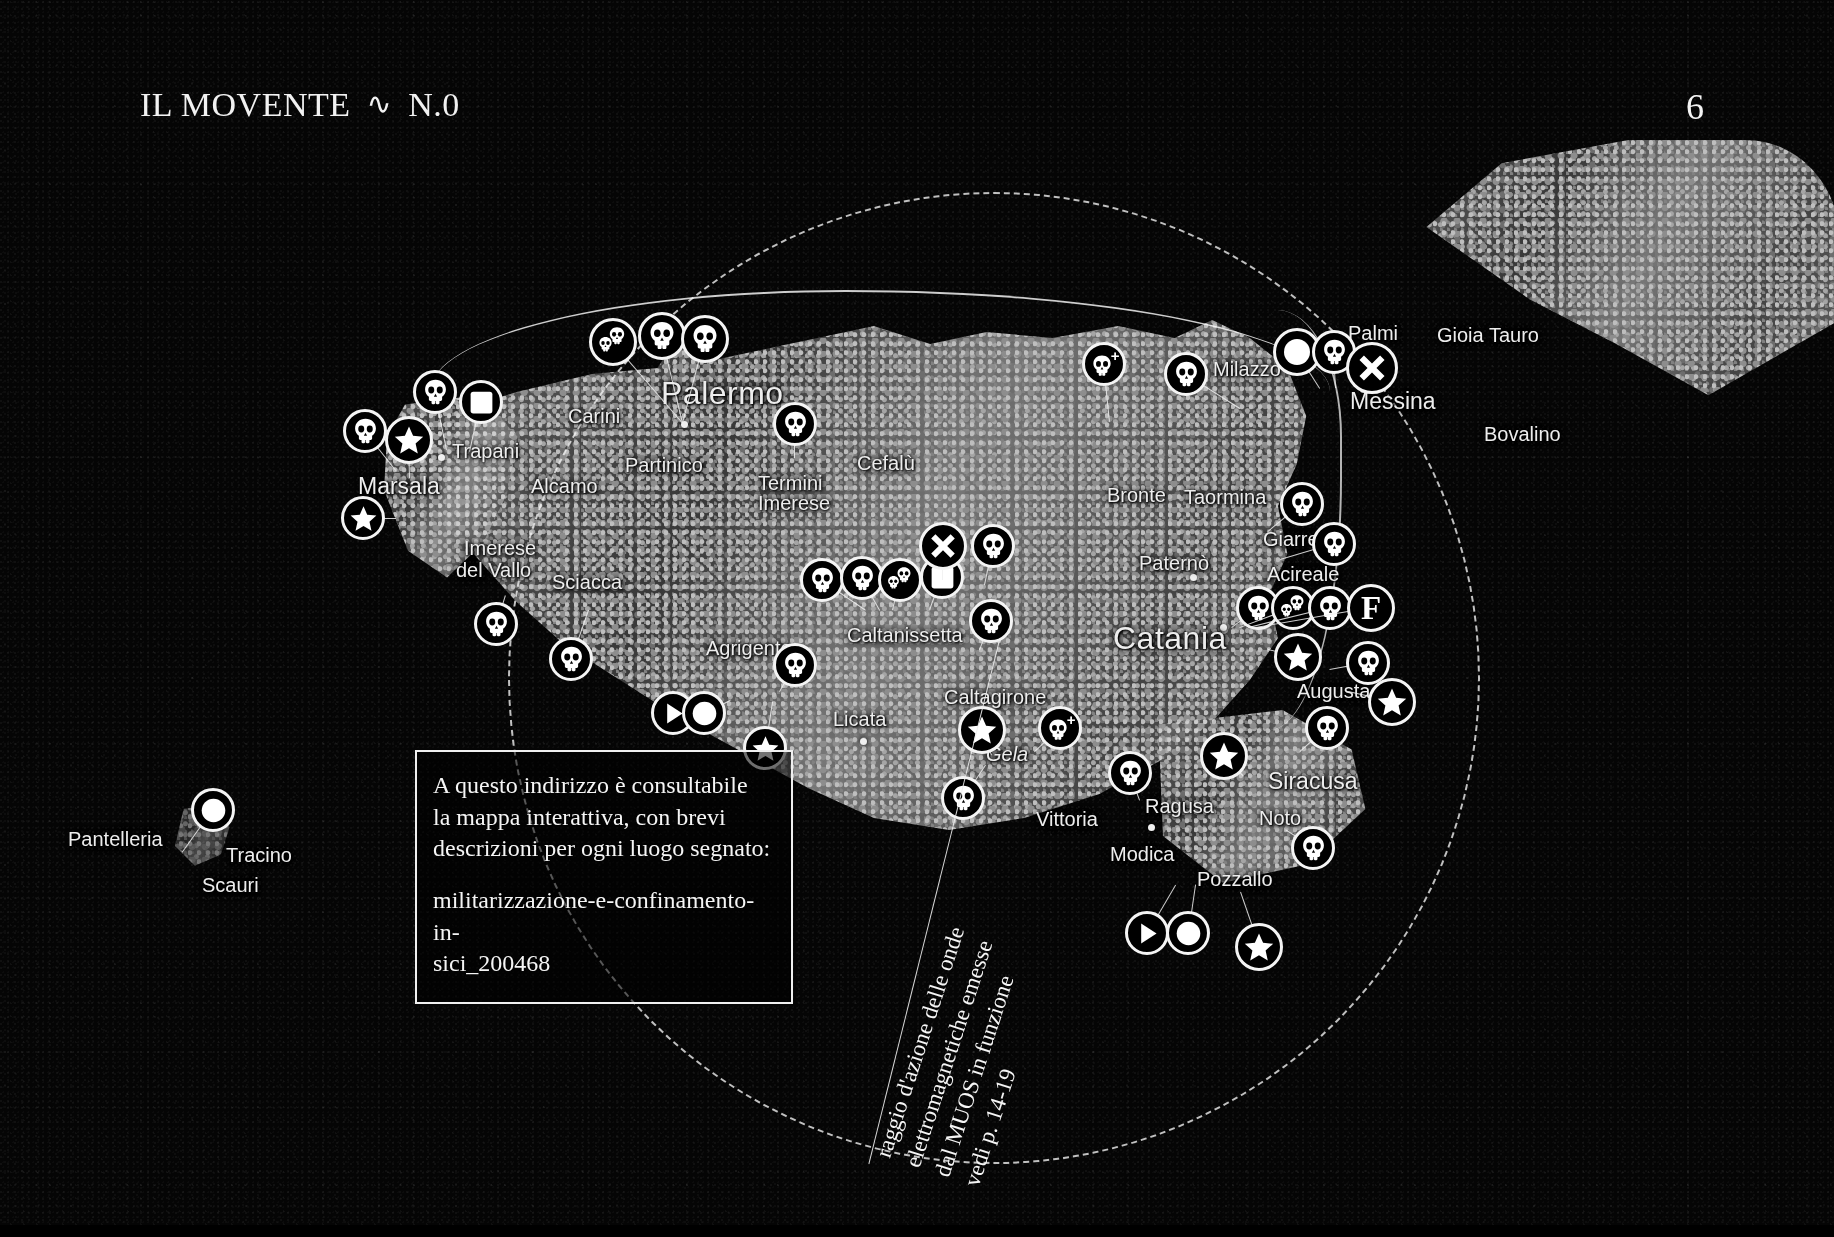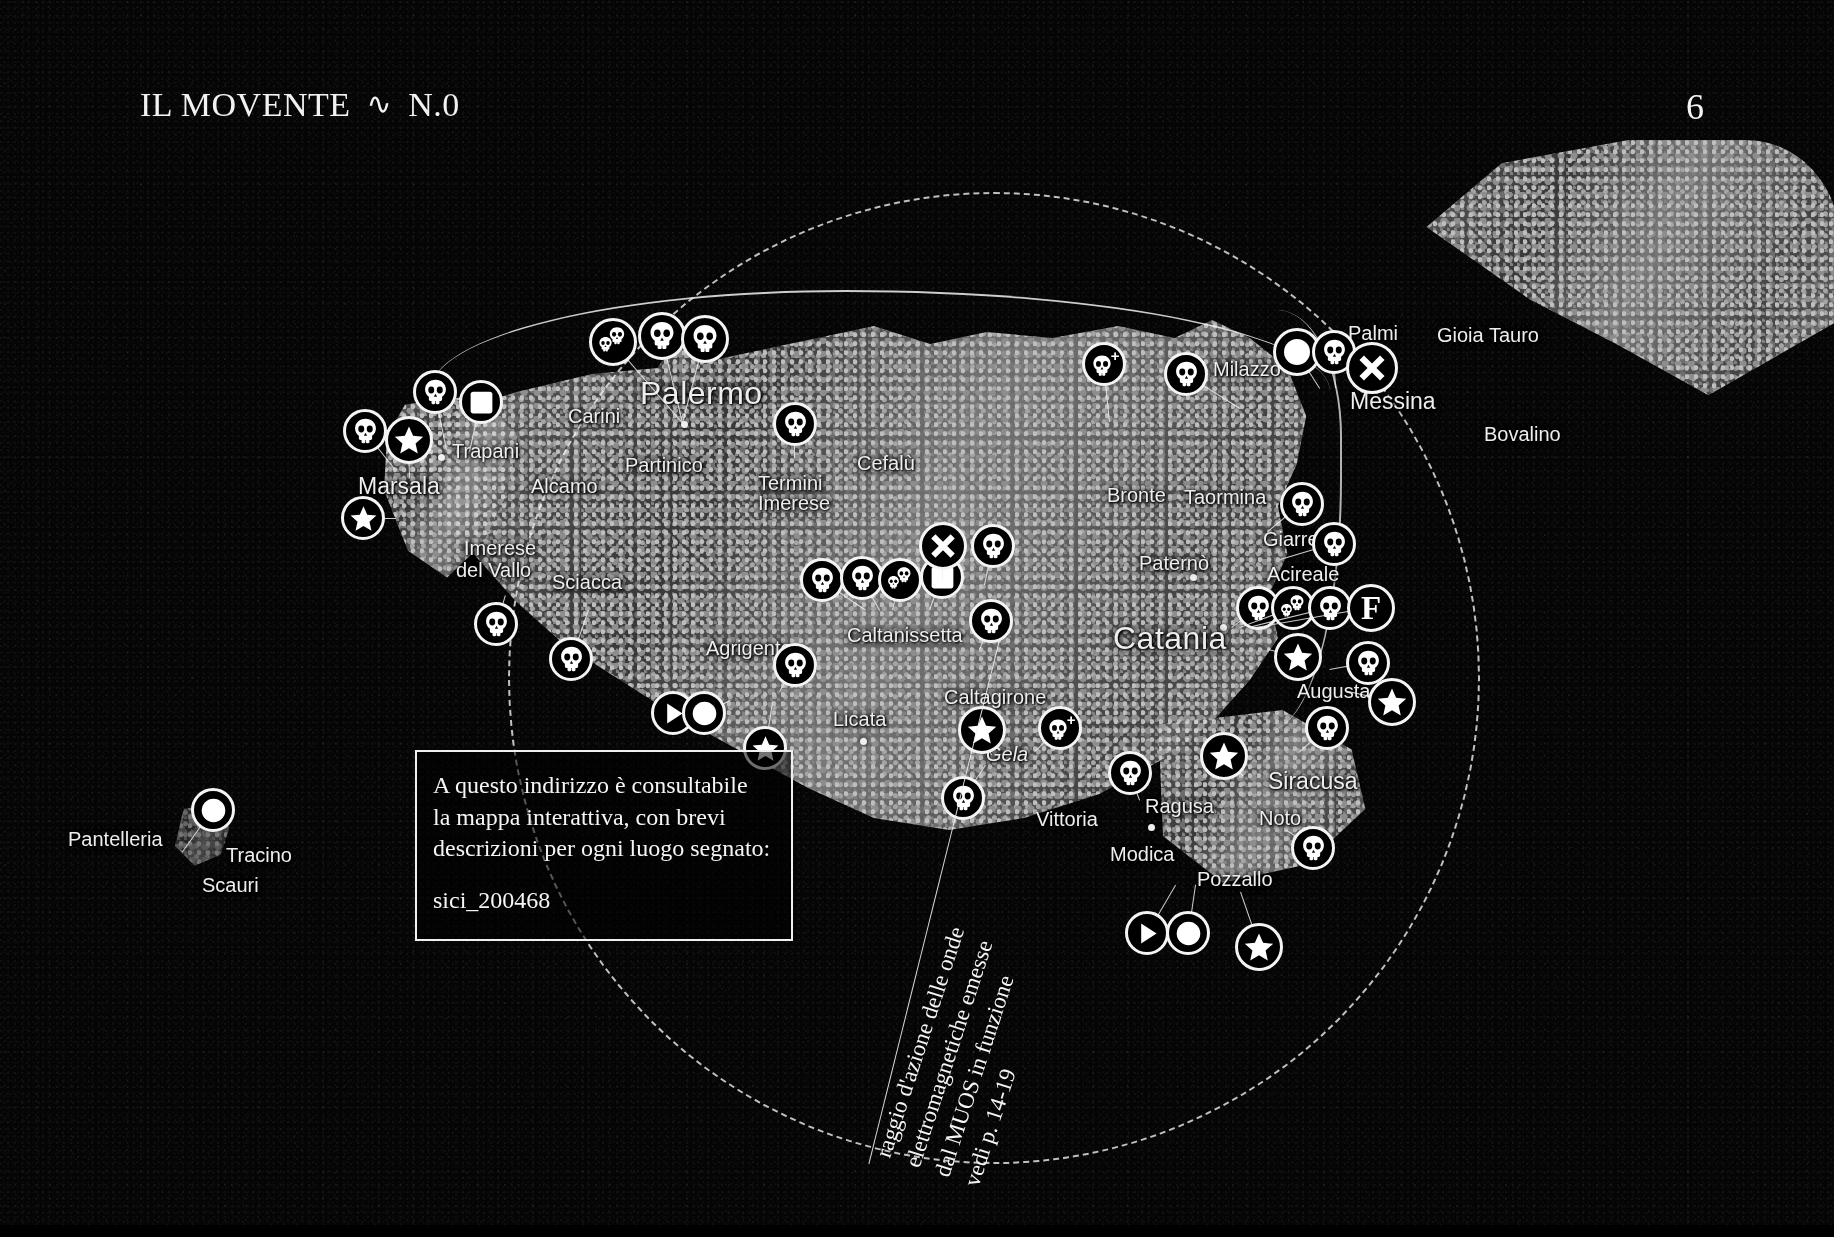--- a/index.html
+++ b/index.html
@@ -132,21 +132,21 @@
 
     <div class="citydot" style="left:681px;top:281px;"></div>
     <div class="citydot" style="left:1220px;top:484px;"></div>
     <div class="citydot" style="left:1360px;top:246px;"></div>
     <div class="citydot" style="left:438px;top:314px;"></div>
     <div class="citydot" style="left:860px;top:598px;"></div>
     <div class="citydot" style="left:1190px;top:434px;"></div>
     <div class="citydot" style="left:1148px;top:684px;"></div>
 
     <div id="label-layer">
-        <div class="lbl big" style="left: 640px; top: 235px;">Palermo</div>
+        <div class="lbl big" style="left: 661px; top: 235px;">Palermo</div>
         <div class="lbl big" style="left: 1113px; top: 480px;">Catania</div>
         <div class="lbl mid" style="left: 1350px; top: 248px;">Messina</div>
         <div class="lbl mid" style="left: 1268px; top: 628px;">Siracusa</div>
         <div class="lbl mid" style="left: 358px; top: 333px;">Marsala</div>
         <div class="lbl sml" style="left: 452px; top: 300px;">Trapani</div>
         <div class="lbl sml" style="left: 568px; top: 265px;">Carini</div>
         <div class="lbl sml" style="left: 625px; top: 314px;">Partinico</div>
         <div class="lbl sml" style="left: 531px; top: 335px;">Alcamo</div>
         <div class="lbl sml" style="left: 758px; top: 332px;">Termini</div>
         <div class="lbl sml" style="left: 758px; top: 352px;">Imerese</div>
@@ -686,20 +686,21 @@
         </div>
       </div>
 
     <div class="note-line" style="left:1000px;top:500px;width:540px;transform:rotate(104deg);"></div>
 
     <div class="infobox" style="left:415px;top:610px;width:378px;">
       <p>A questo indirizzo è consultabile</p>
       <p>la mappa interattiva, con brevi</p>
       <p>descrizioni per ogni luogo segnato:</p>
       <div class="gap"></div>
+      <p>militarizzazione-e-confinamento-in-</p>
       <p>sici_200468</p>
     </div>
 
     <div class="rot-note" style="left:868px;top:1012px;transform:rotate(-72deg);">
       <div>raggio d'azione delle onde</div>
       <div>elettromagnetiche emesse</div>
       <div>dal MUOS in funzione</div>
       <div>vedi p. 14-19</div>
     </div>
 

